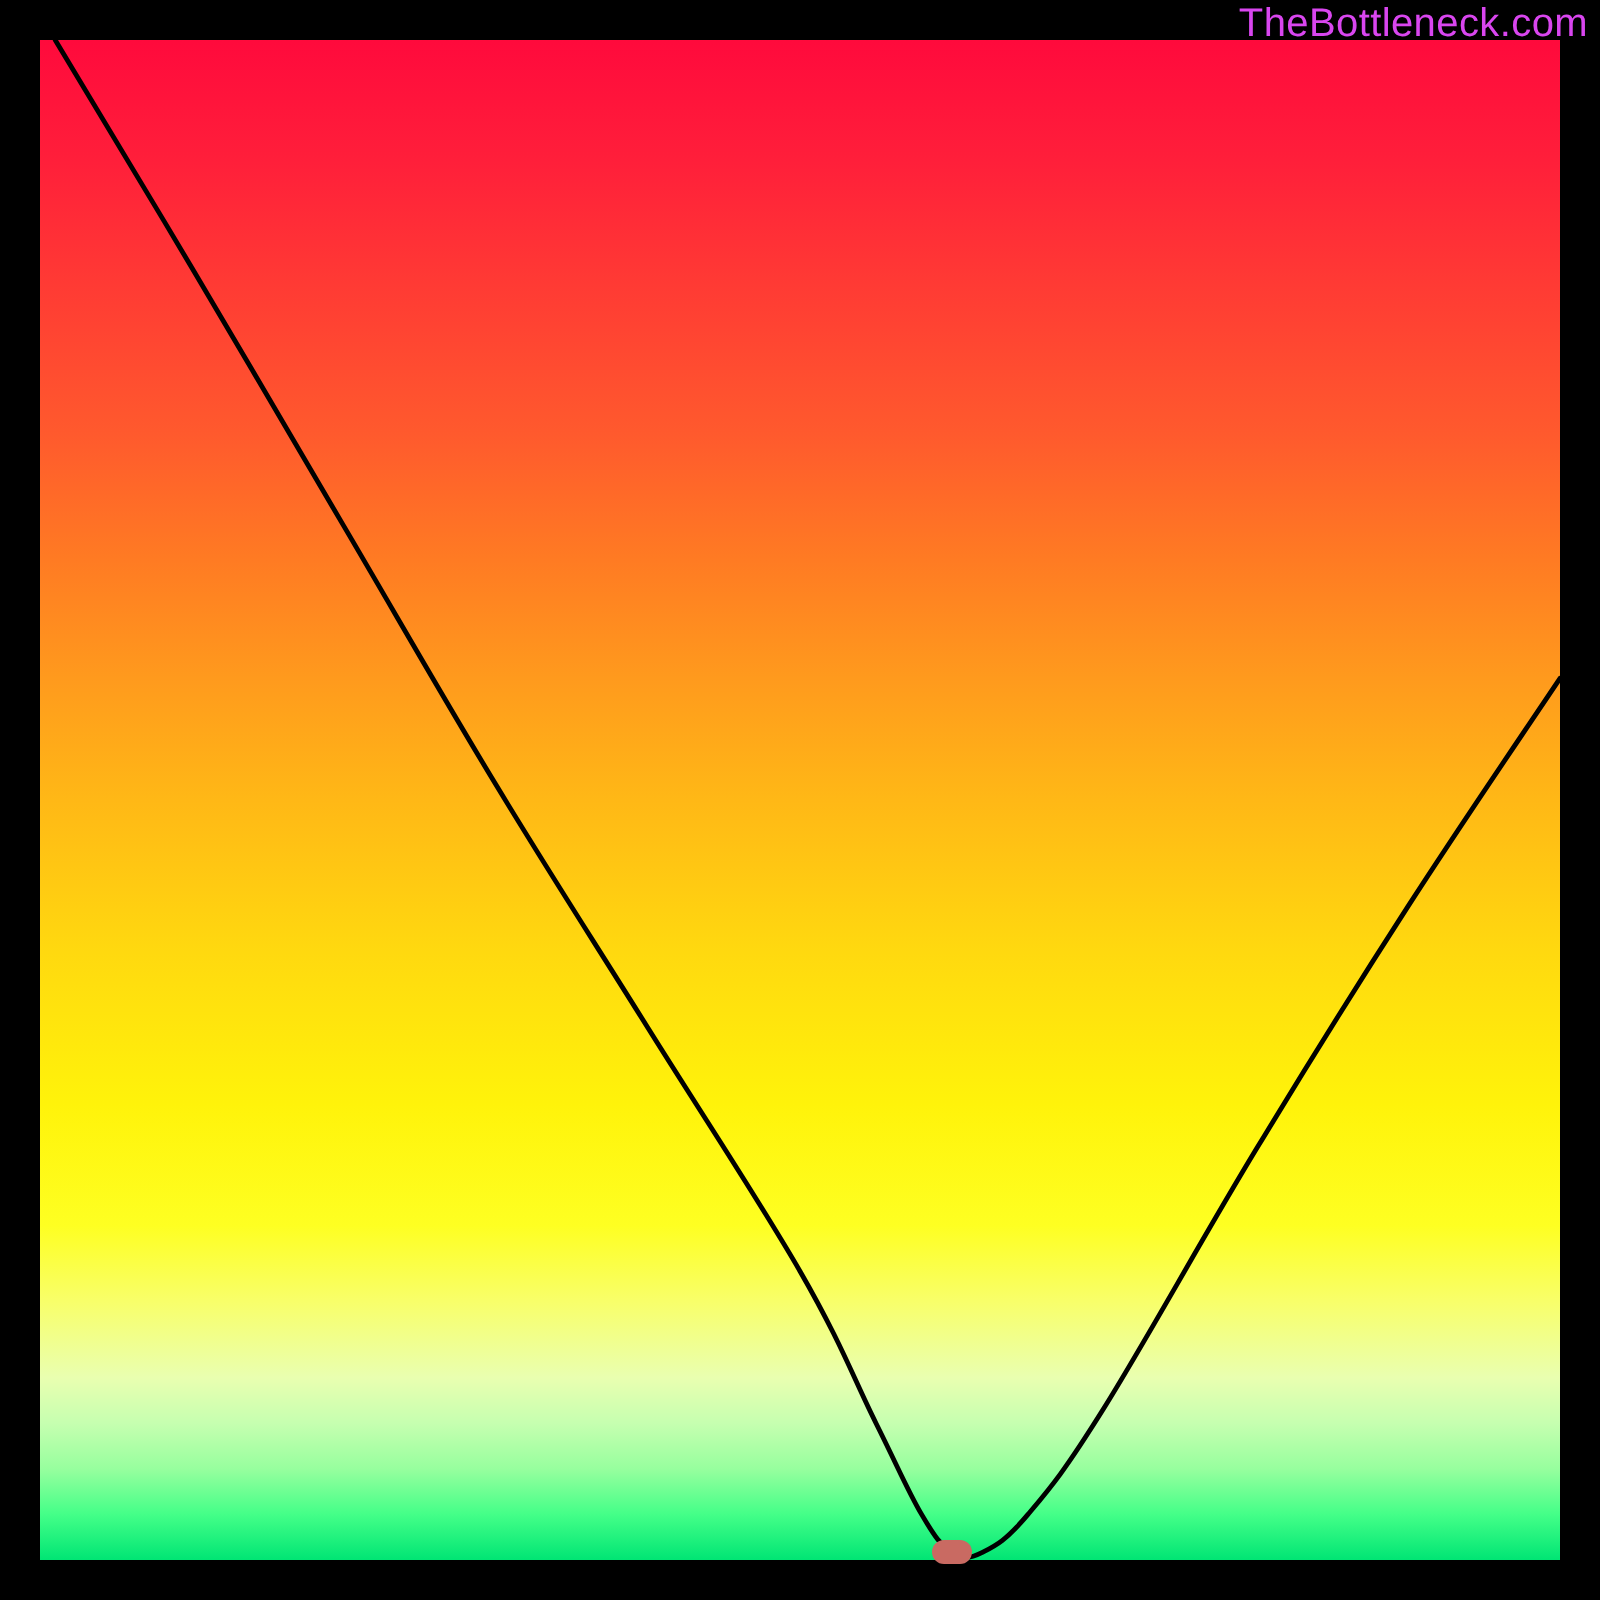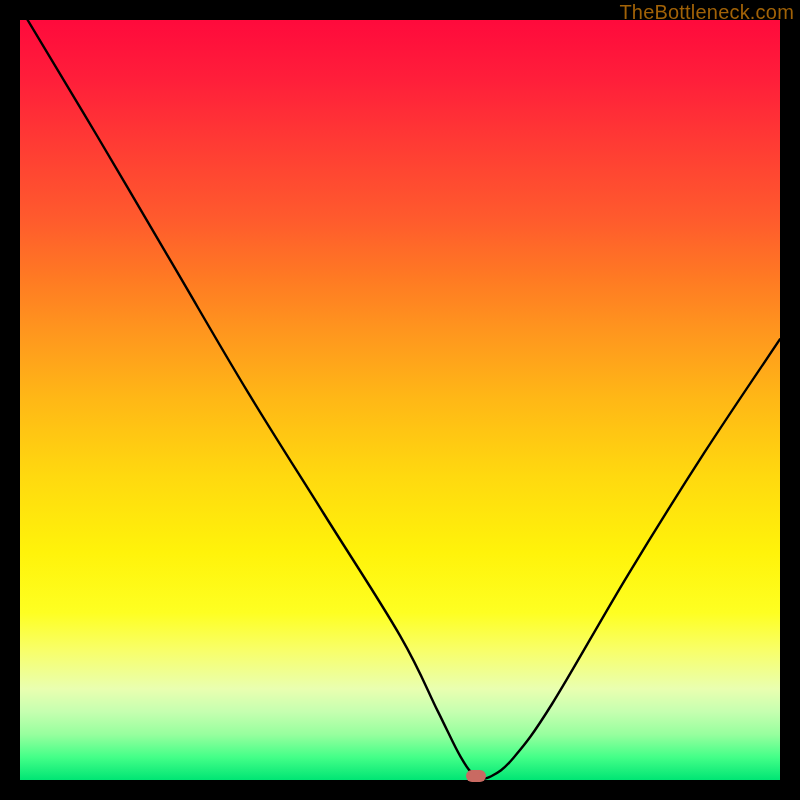--- a/index.html
+++ b/index.html
@@ -52,21 +52,21 @@
   }
   .marker {
     position: absolute;
     background: #c96a62;
     border-radius: 6px;
   }
   .watermark {
     position: absolute;
     top: 1px;
     right: 6px;
-    color: #a16207;
+    color: #d946ef;
     font-size: 20px;
     letter-spacing: 0.2px;
   }
 </style>
 </head>
 <body>
 
 <div class="frame">
   <div class="plot-area">
     <svg class="curve-svg" viewBox="0 0 760 760" preserveAspectRatio="none">

